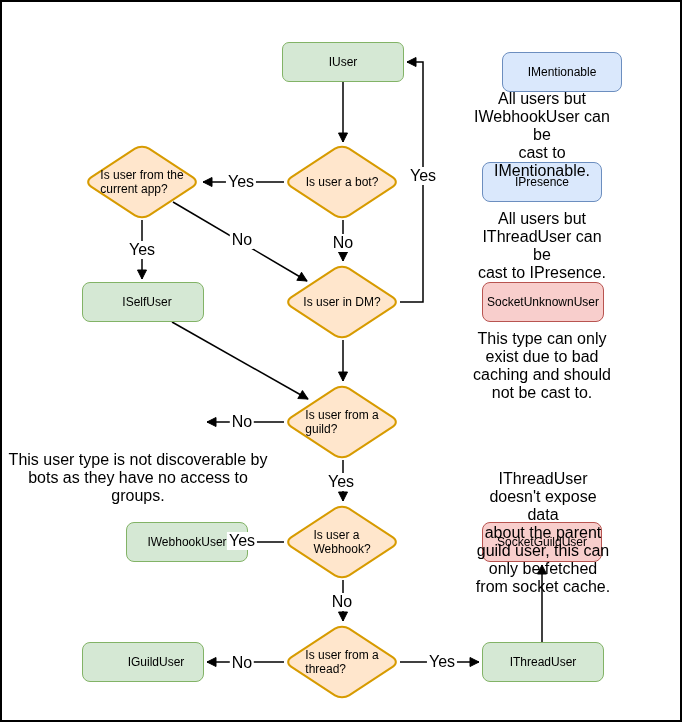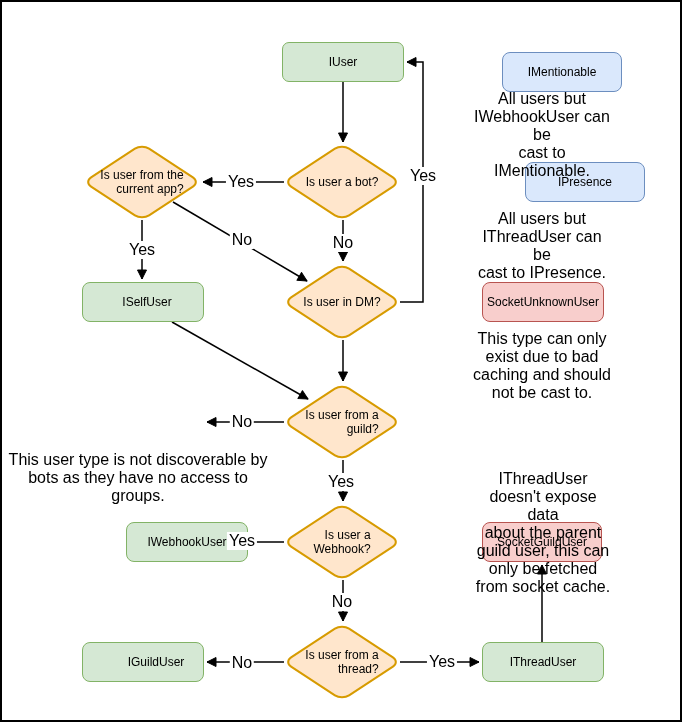--- a/index.html
+++ b/index.html
@@ -23,21 +23,21 @@
     font-size:12px;
     text-align:center;
   }
   .node.green { background:var(--green-fill); border:1.5px solid var(--green-stroke); }
   .node.blue  { background:var(--blue-fill);  border:1.5px solid var(--blue-stroke); width:120px; }
   .node.red   { background:var(--red-fill);   border:1.5px solid var(--red-stroke); }
   .node.red.w120 { width:120px; }
   .dlabel {
     position:absolute;
     transform:translate(-50%,-50%);
-    text-align:right;
+    text-align:left;
     font-size:12px; line-height:14px;
     white-space:pre-line;
     pointer-events:none;
   }
   .elabel {
     position:absolute;
     transform:translate(-50%,-50%);
     font-size:16px;
     background:#ffffff;
     padding:0 2px;
@@ -98,21 +98,21 @@
         <rect x="-41" y="-41" width="82" height="82" rx="10" vector-effect="non-scaling-stroke"></rect>
       </g>
       <g transform="translate(340,660) scale(1,0.655) rotate(45)">
         <rect x="-41" y="-41" width="82" height="82" rx="10" vector-effect="non-scaling-stroke"></rect>
       </g>
     </g>
   </svg>
 
   <div class="node green" style="left:280px; top:40px;border-radius:7px;">IUser</div>
   <div class="node blue" style="left:480px; top:50px;margin-left:20px;">IMentionable</div>
-  <div class="node blue" style="left:480px; top:160px;margin-left:43px;">IPresence</div>
+  <div class="node blue" style="left:480px; top:160px;">IPresence</div>
   <div class="node green" style="left:80px;  top:280px;padding-left:8px;">ISelfUser</div>
   <div class="node red" style="left:480px; top:280px;">SocketUnknownUser</div>
   <div class="node green" style="left:80px;  top:520px;margin-left:44px;">IWebhookUser</div>
   <div class="node red w120" style="left:480px; top:520px;">SocketGuildUser</div>
   <div class="node green" style="left:80px;  top:640px;padding-left:26px;">IGuildUser</div>
   <div class="node green" style="left:480px; top:640px;">IThreadUser</div>
 
   <div class="dlabel" style="left:140px; top:180px;">Is user from the
 current app?</div>
   <div class="dlabel" style="left:340px; top:180px;">Is user a bot?</div>

